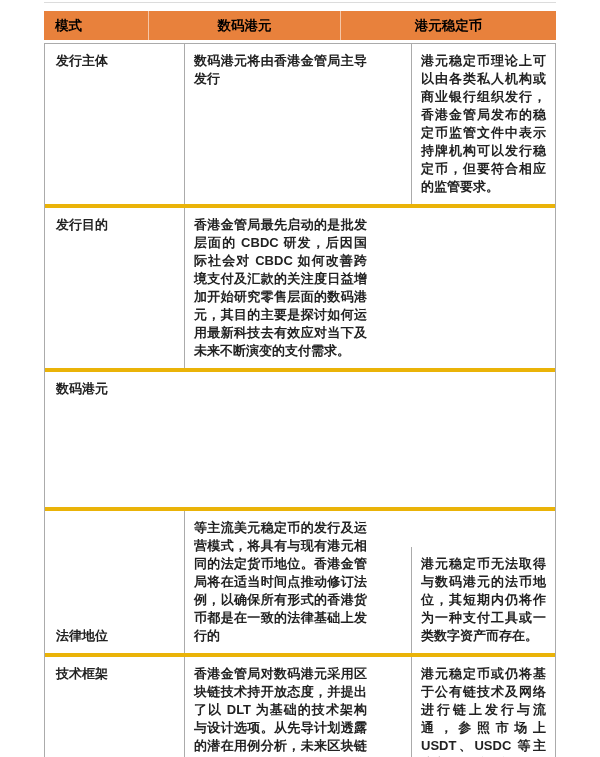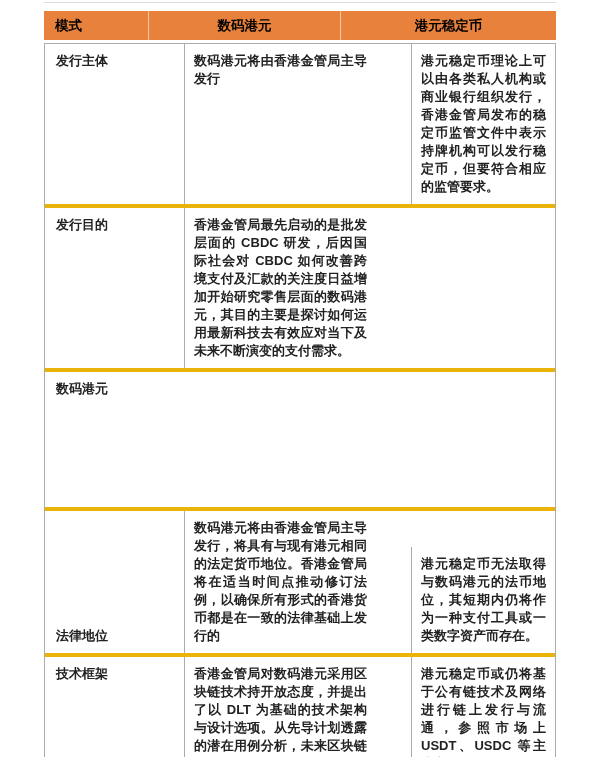--- a/index.html
+++ b/index.html
@@ -110,21 +110,21 @@
         <div class="td c1">发行目的</div>
         <div class="td c2">香港金管局最先启动的是批发层面的 CBDC 研发，后因国际社会对 CBDC 如何改善跨境支付及汇款的关注度日益增加开始研究零售层面的数码港元，其目的主要是探讨如何运用最新科技去有效应对当下及未来不断演变的支付需求。</div>
       </div>
 
       <div class="tr">
         <div class="td c1">数码港元</div>
       </div>
 
       <div class="tr">
         <div class="td c1">法律地位</div>
-        <div class="td c2">数码港元将由香港金管局主导发行，将具有与现有港元相同的法定货币地位。香港金管局将在适当时间点推动修订法例，以确保所有形式的香港货币都是在一致的法律基础上发行的</div>
+        <div class="td c2">等主流美元稳定币的发行及运营模式，将具有与现有港元相同的法定货币地位。香港金管局将在适当时间点推动修订法例，以确保所有形式的香港货币都是在一致的法律基础上发行的</div>
         <div class="td c3">港元稳定币无法取得与数码港元的法币地位，其短期内仍将作为一种支付工具或一类数字资产而存在。</div>
       </div>
 
       <div class="tr">
         <div class="td c1">技术框架</div>
         <div class="td c2">香港金管局对数码港元采用区块链技术持开放态度，并提出了以 DLT 为基础的技术架构与设计选项。从先导计划透露的潜在用例分析，未来区块链技术或将在数码港元的发行和结算等环节发挥重要作用，但仍不确定数码港元最终会采用公有链还是联盟链技术。</div>
         <div class="td c3">港元稳定币或仍将基于公有链技术及网络进行链上发行与流通，参照市场上 USDT、USDC 等主流美元稳定币的发行及运营模式。</div>
       </div>
 
     </div>

